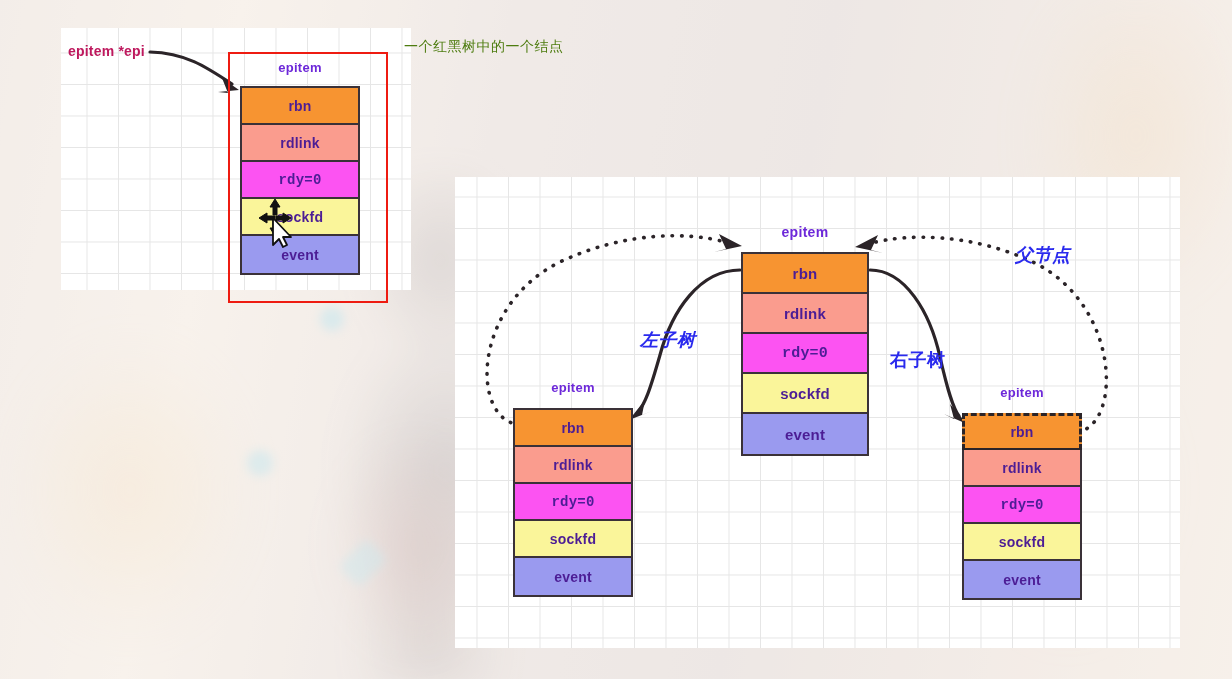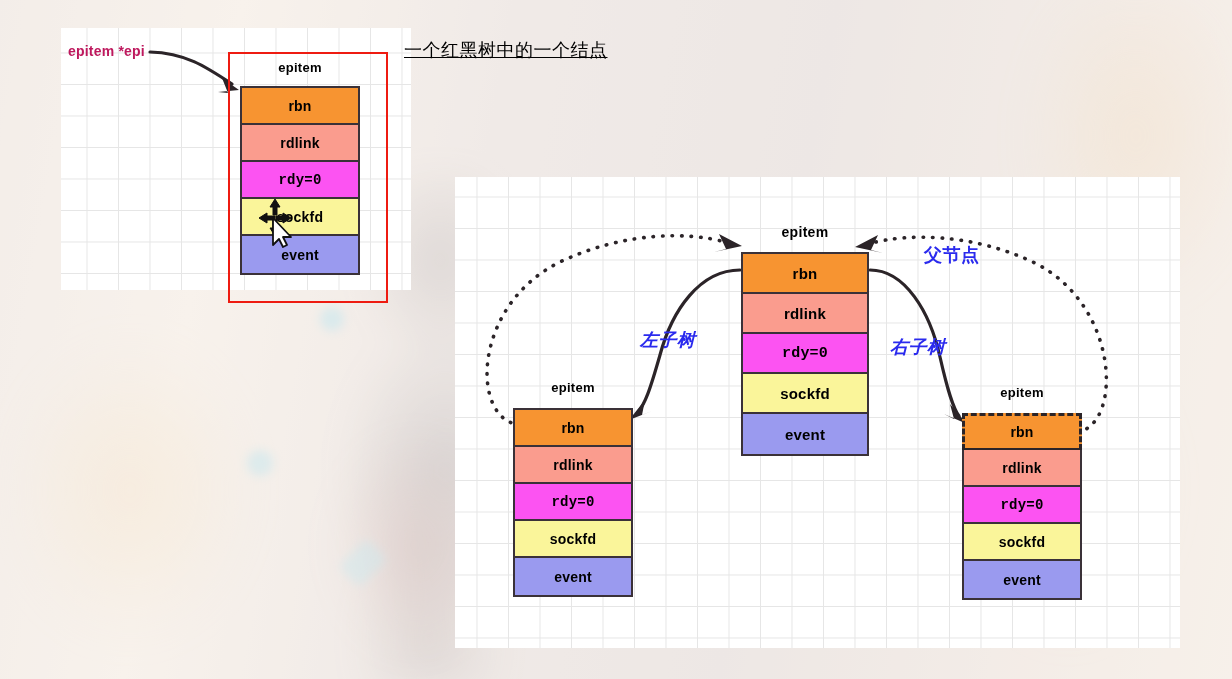--- a/index.html
+++ b/index.html
@@ -111,39 +111,39 @@
   
   .node {
     position: absolute;
     box-sizing: border-box;
   }
   .node-title {
     position: absolute;
     left: 0;
     right: 0;
     text-align: center;
-    color: #000000;
+    color: #6d28d9;
     font-weight: bold;
     font-size: 13px;
     letter-spacing: 0.3px;
   }
   .node-cells {
     position: absolute;
     left: 0;
     top: 0;
     width: 100%;
     border: 2px solid #3a3138;
     box-sizing: border-box;
   }
   .cell {
     box-sizing: border-box;
     border-bottom: 2px solid #3a3138;
     text-align: center;
     font-weight: bold;
-    color: #000000;
+    color: #4c1d95;
     display: flex;
     align-items: center;
     justify-content: center;
     letter-spacing: 0.2px;
   }
   .cell:last-child { border-bottom: none; }
   .c-rbn    { background: #f79431; }
   .c-rdlink { background: #fa9c8e; }
   .c-rdy    { background: #fc53f2; font-family: Liberation Mono, monospace; }
   .c-sockfd { background: #faf59a; }
@@ -183,38 +183,37 @@
     top: 43px;
     font-size: 14px;
     font-weight: bold;
     color: #be185d;
     letter-spacing: 0.2px;
   }
   #red-caption {
     position: absolute;
     left: 404px;
     top: 38px;
-    font-size: 18px;
+    font-size: 14px;
     font-weight: normal;
-    color: #000000;
+    color: #4d7c0f;
     font-family: "DejaVu Sans", "Liberation Sans", sans-serif;
     letter-spacing: 0.5px;
-    text-decoration: underline;
   }
   .cn-label {
     position: absolute;
     color: #2a2aee;
     font-weight: bold;
     font-size: 18px;
     font-family: "DejaVu Sans", "Liberation Sans", sans-serif;
     letter-spacing: 0.5px;
   }
   #label-left-subtree  { left: 640px; top: 328px; font-style: italic; }
-  #label-right-subtree { left: 890px; top: 335px; font-style: italic; }
-  #label-parent        { left: 924px; top: 243px; }
+  #label-right-subtree { left: 890px; top: 348px; }
+  #label-parent        { left: 1015px; top: 243px; font-style: italic; }
 
   
   .overlay {
     position: absolute;
     left: 0;
     top: 0;
     width: 1232px;
     height: 679px;
     pointer-events: none;
   }

